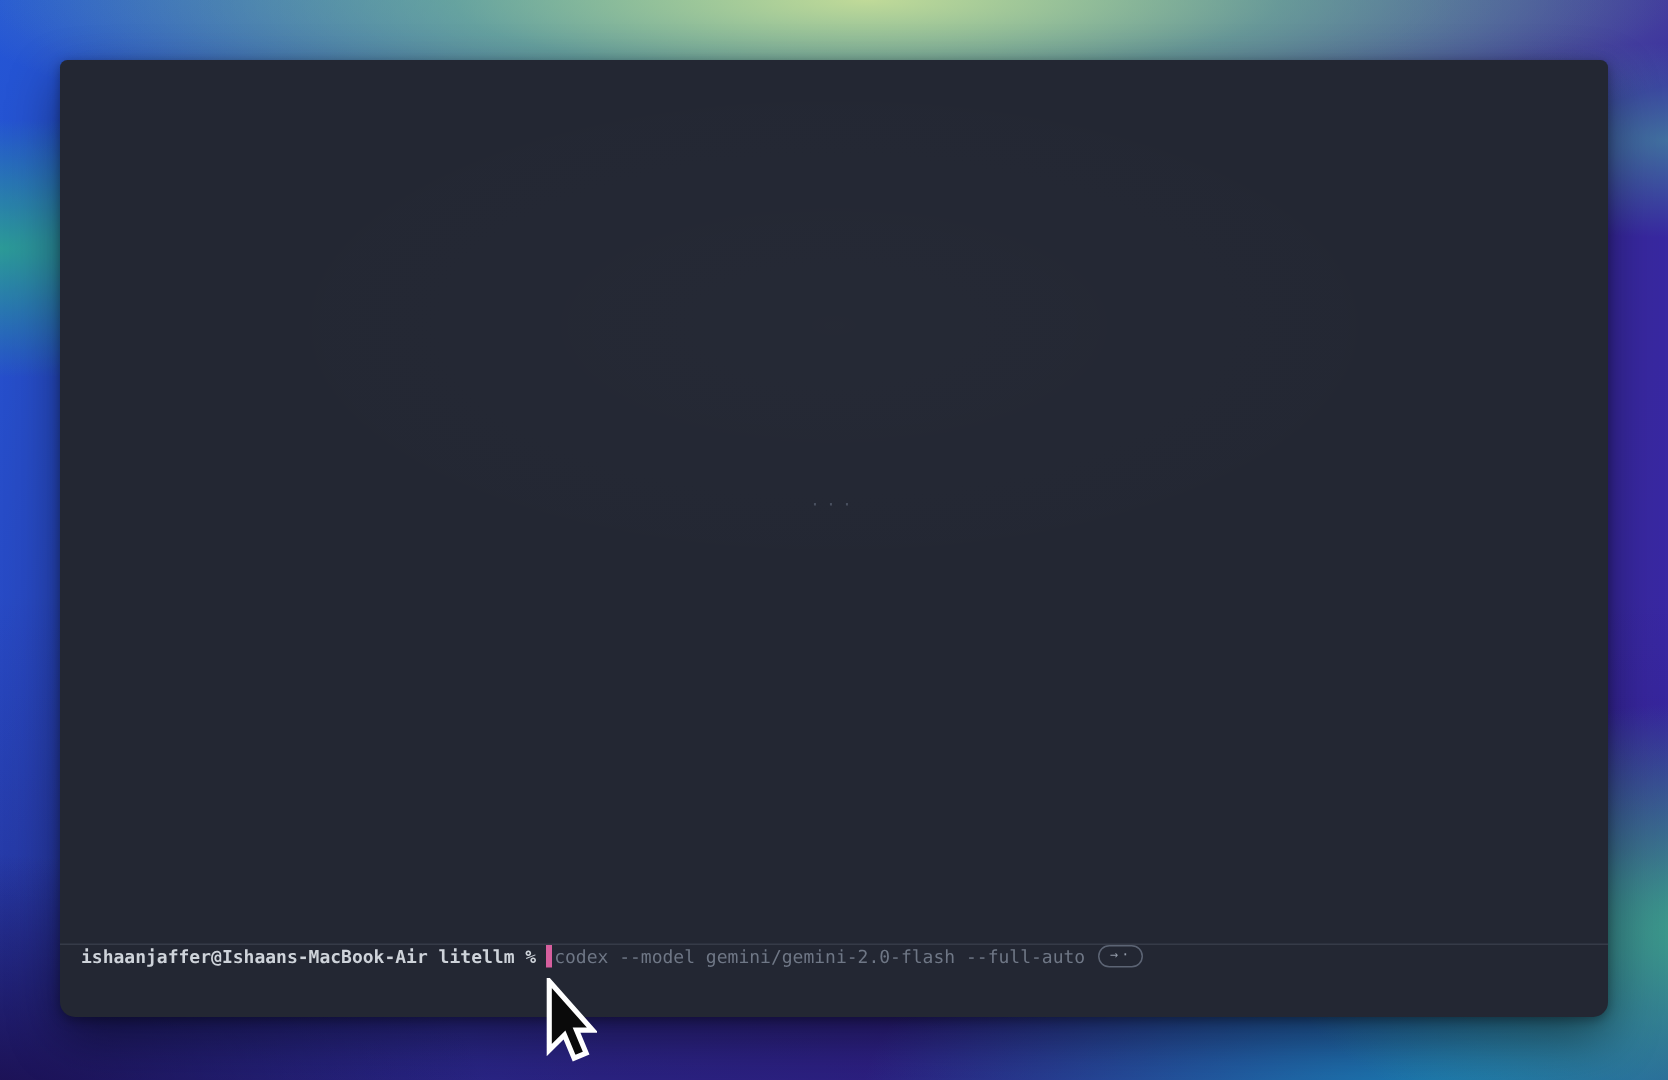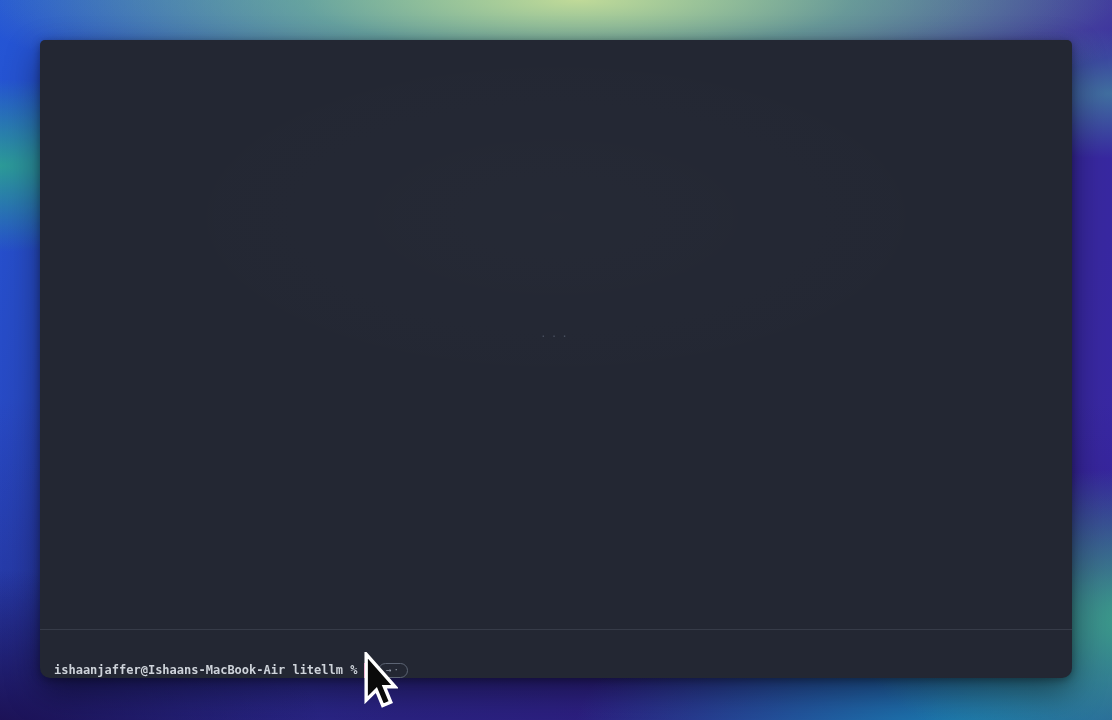--- a/index.html
+++ b/index.html
@@ -37,21 +37,21 @@
   .loading-dots {
     position: absolute; left: 50%; top: 290px; transform: translateX(-50%);
     color: #49505f; font-size: 11px; letter-spacing: 4px; user-select: none;
   }
   .prompt-divider {
     position: absolute; left: 0; right: 0; bottom: 48px; height: 1px;
     background: rgba(130,140,160,0.20);
   }
   .prompt-row {
     position: absolute; left: 0; right: 0; bottom: 0; height: 48px;
-    display: flex; align-items: flex-end; padding-left: 14px;
+    display: flex; align-items: flex-start; padding-left: 14px;
     font-size: 12px; line-height: 16px; white-space: pre;
   }
   .prompt-text { color: #ced3da; font-weight: bold; }
   .text-caret {
     display: inline-block; width: 4px; height: 15px; margin: 0 1px 0 7px;
     background: #d65f9e; vertical-align: text-bottom;
   }
   .command-text { color: #6f7786; }
   .hint-badge {
     display: inline-flex; align-items: center; justify-content: center;
@@ -67,19 +67,19 @@
 <body>
 
 <div class="wallpaper"></div>
 
 <div class="terminal-window">
   <div class="terminal-output">
     <span class="loading-dots">···</span>
   </div>
   <div class="prompt-divider"></div>
   <div class="prompt-row">
-    <span class="prompt-text">ishaanjaffer@Ishaans-MacBook-Air litellm %</span><span class="text-caret"></span><span class="hint-badge">→·</span>
+    <span class="prompt-text">ishaanjaffer@Ishaans-MacBook-Air litellm %</span><span class="text-caret"></span><span class="command-text">codex --model gemini/gemini-2.0-flash --full-auto</span><span class="hint-badge">→·</span>
   </div>
 </div>
 
 <svg class="mouse-cursor" viewBox="0 0 34 58" xmlns="http://www.w3.org/2000/svg">
   <path d="M5 2 L5 45 L14.5 35.5 L20.5 50 L28 46.8 L22 32.5 L32 32.5 Z" fill="#0a0a0a" stroke="#ffffff" stroke-width="3.2" stroke-linejoin="miter"></path>
 </svg>
 
 </body></html>

